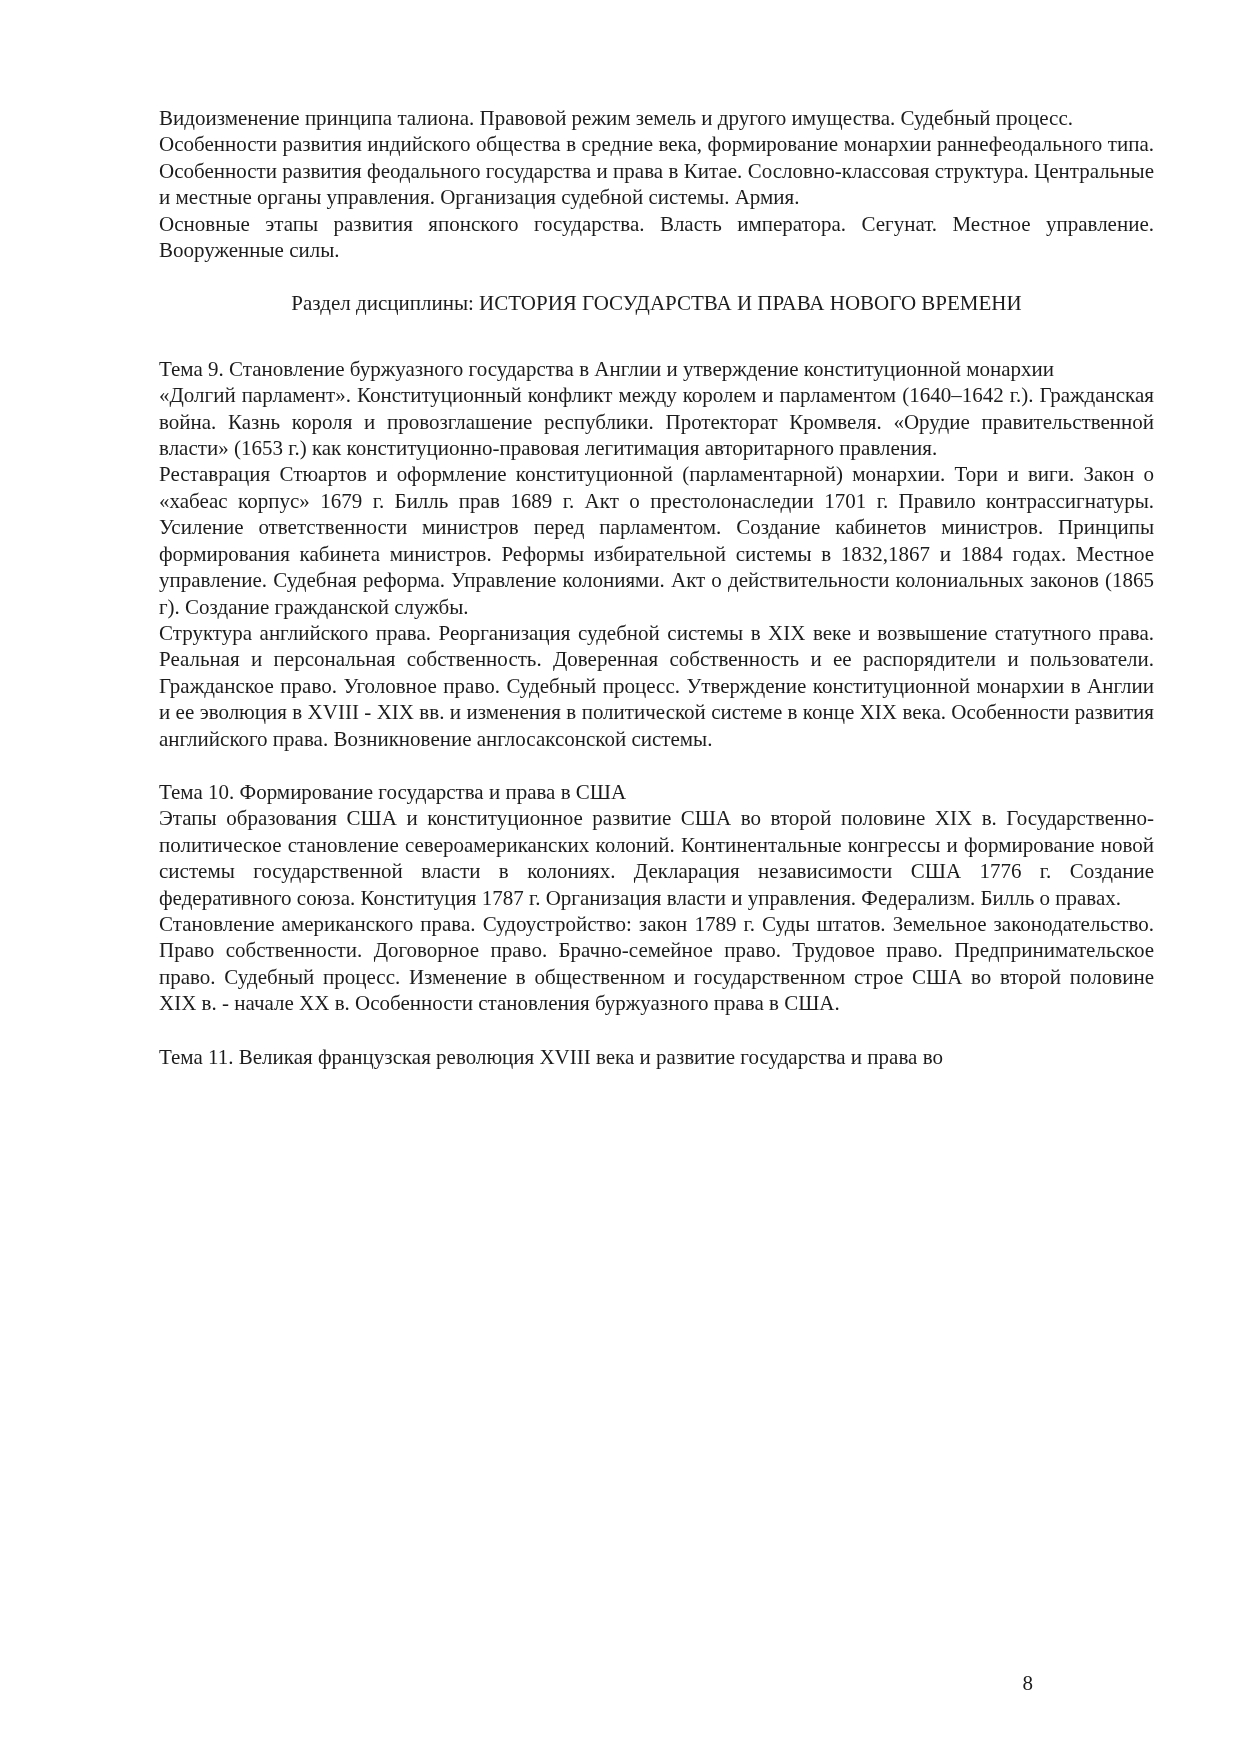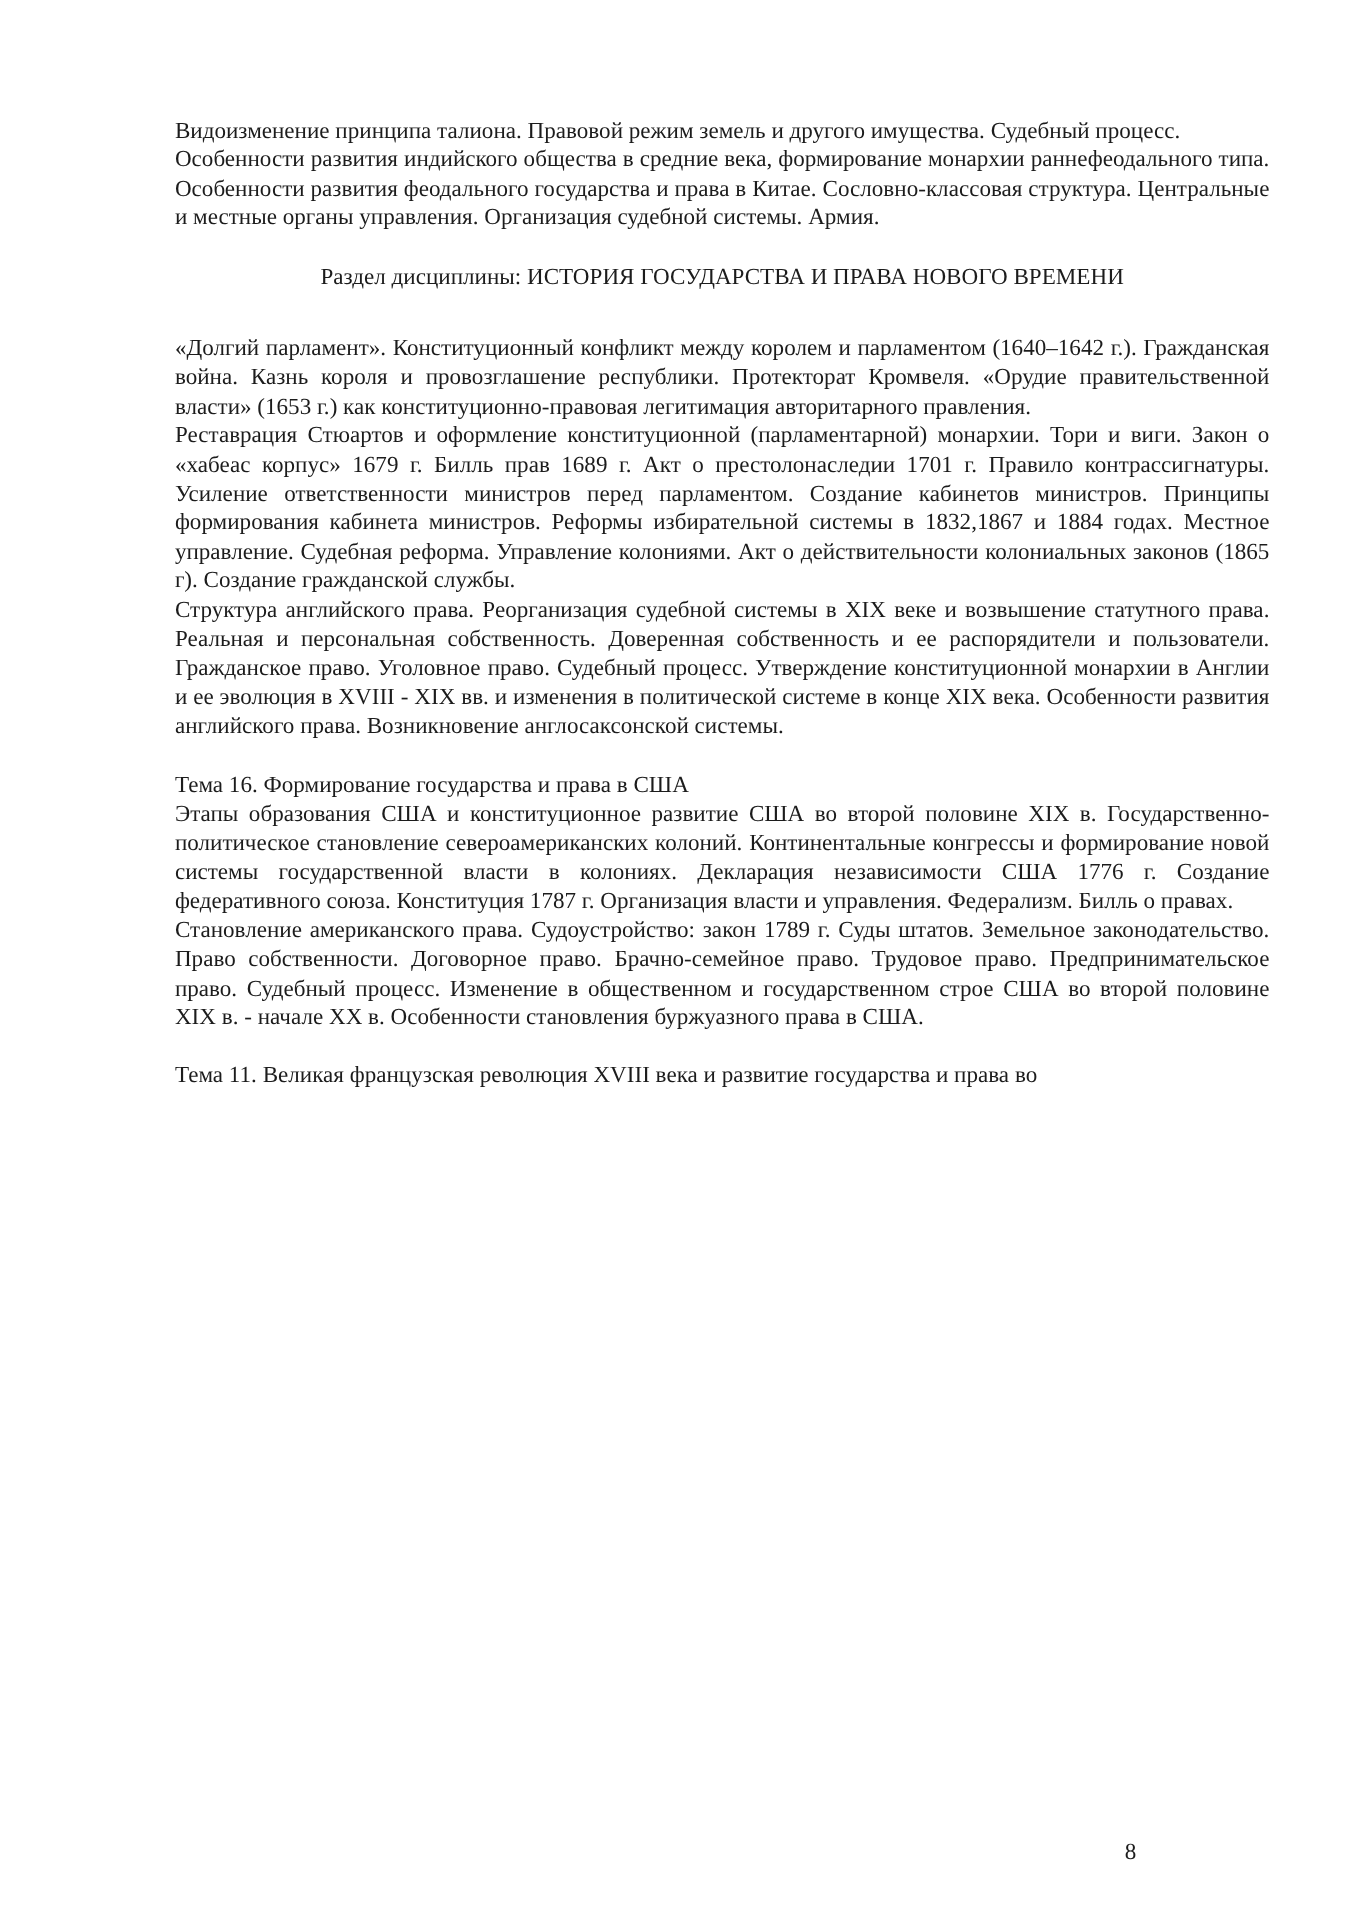--- a/index.html
+++ b/index.html
@@ -42,28 +42,30 @@
     color: #1c1c1c;
   }
 </style>
 </head>
 <body>
 
 <div class="page">
   <div>
     <p class="para">Видоизменение принципа талиона. Правовой режим земель и другого имущества. Судебный процесс.</p>
     <p class="para">Особенности развития индийского общества в средние века, формирование монархии раннефеодального типа. Особенности развития феодального государства и права в Китае. Сословно-классовая структура. Центральные и местные органы управления. Организация судебной системы. Армия.</p>
+    <p class="para">Основные этапы развития японского государства. Власть императора. Сегунат. Местное управление. Вооруженные силы.</p>
 
     <p class="para section-heading">Раздел дисциплины: ИСТОРИЯ ГОСУДАРСТВА И ПРАВА НОВОГО ВРЕМЕНИ</p>
 
+    <p class="para">Тема 9. Становление буржуазного государства в Англии и утверждение конституционной монархии</p>
     <p class="para">«Долгий парламент». Конституционный конфликт между королем и парламентом (1640–1642 г.). Гражданская война. Казнь короля и провозглашение республики. Протекторат Кромвеля. «Орудие правительственной власти» (1653 г.) как конституционно-правовая легитимация авторитарного правления.</p>
     <p class="para">Реставрация Стюартов и оформление конституционной (парламентарной) монархии. Тори и виги. Закон о «хабеас корпус» 1679 г. Билль прав 1689 г. Акт о престолонаследии 1701 г. Правило контрассигнатуры. Усиление ответственности министров перед парламентом. Создание кабинетов министров. Принципы формирования кабинета министров. Реформы избирательной системы в 1832,1867 и 1884 годах. Местное управление. Судебная реформа. Управление колониями. Акт о действительности колониальных законов (1865 г). Создание гражданской службы.</p>
     <p class="para">Структура английского права. Реорганизация судебной системы в XIX веке и возвышение статутного права. Реальная и персональная собственность. Доверенная собственность и ее распорядители и пользователи. Гражданское право. Уголовное право. Судебный процесс. Утверждение конституционной монархии в Англии и ее эволюция в XVIII - XIX вв. и изменения в политической системе в конце XIX века. Особенности развития английского права. Возникновение англосаксонской системы.</p>
 
-    <p class="para gap-before">Тема 16. Формирование государства и права в США</p>
+    <p class="para gap-before">Тема 10. Формирование государства и права в США</p>
     <p class="para">Этапы образования США и конституционное развитие США во второй половине XIX в. Государственно-политическое становление североамериканских колоний. Континентальные конгрессы и формирование новой системы государственной власти в колониях. Декларация независимости США 1776 г. Создание федеративного союза. Конституция 1787 г. Организация власти и управления. Федерализм. Билль о правах.</p>
     <p class="para">Становление американского права. Судоустройство: закон 1789 г. Суды штатов. Земельное законодательство. Право собственности. Договорное право. Брачно-семейное право. Трудовое право. Предпринимательское право. Судебный процесс. Изменение в общественном и государственном строе США во второй половине XIX в. - начале XX в. Особенности становления буржуазного права в США.</p>
 
     <p class="para gap-before">Тема 11. Великая французская революция XVIII века и развитие государства и права во</p>
   </div>
 
   <div class="page-number">8</div>
 </div>
 
 </body></html>

